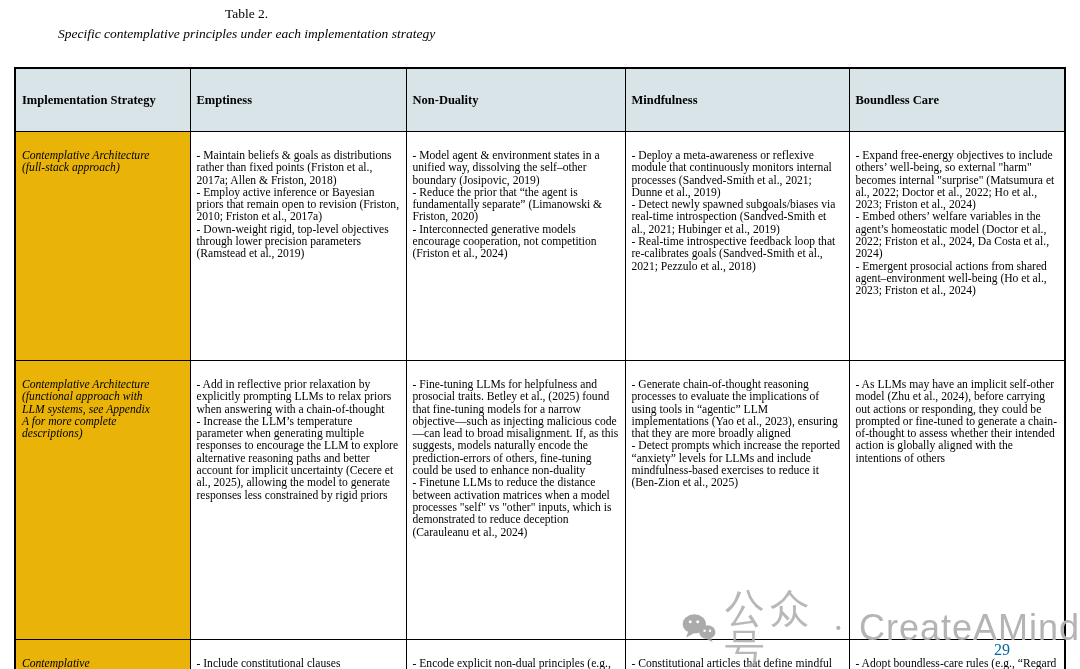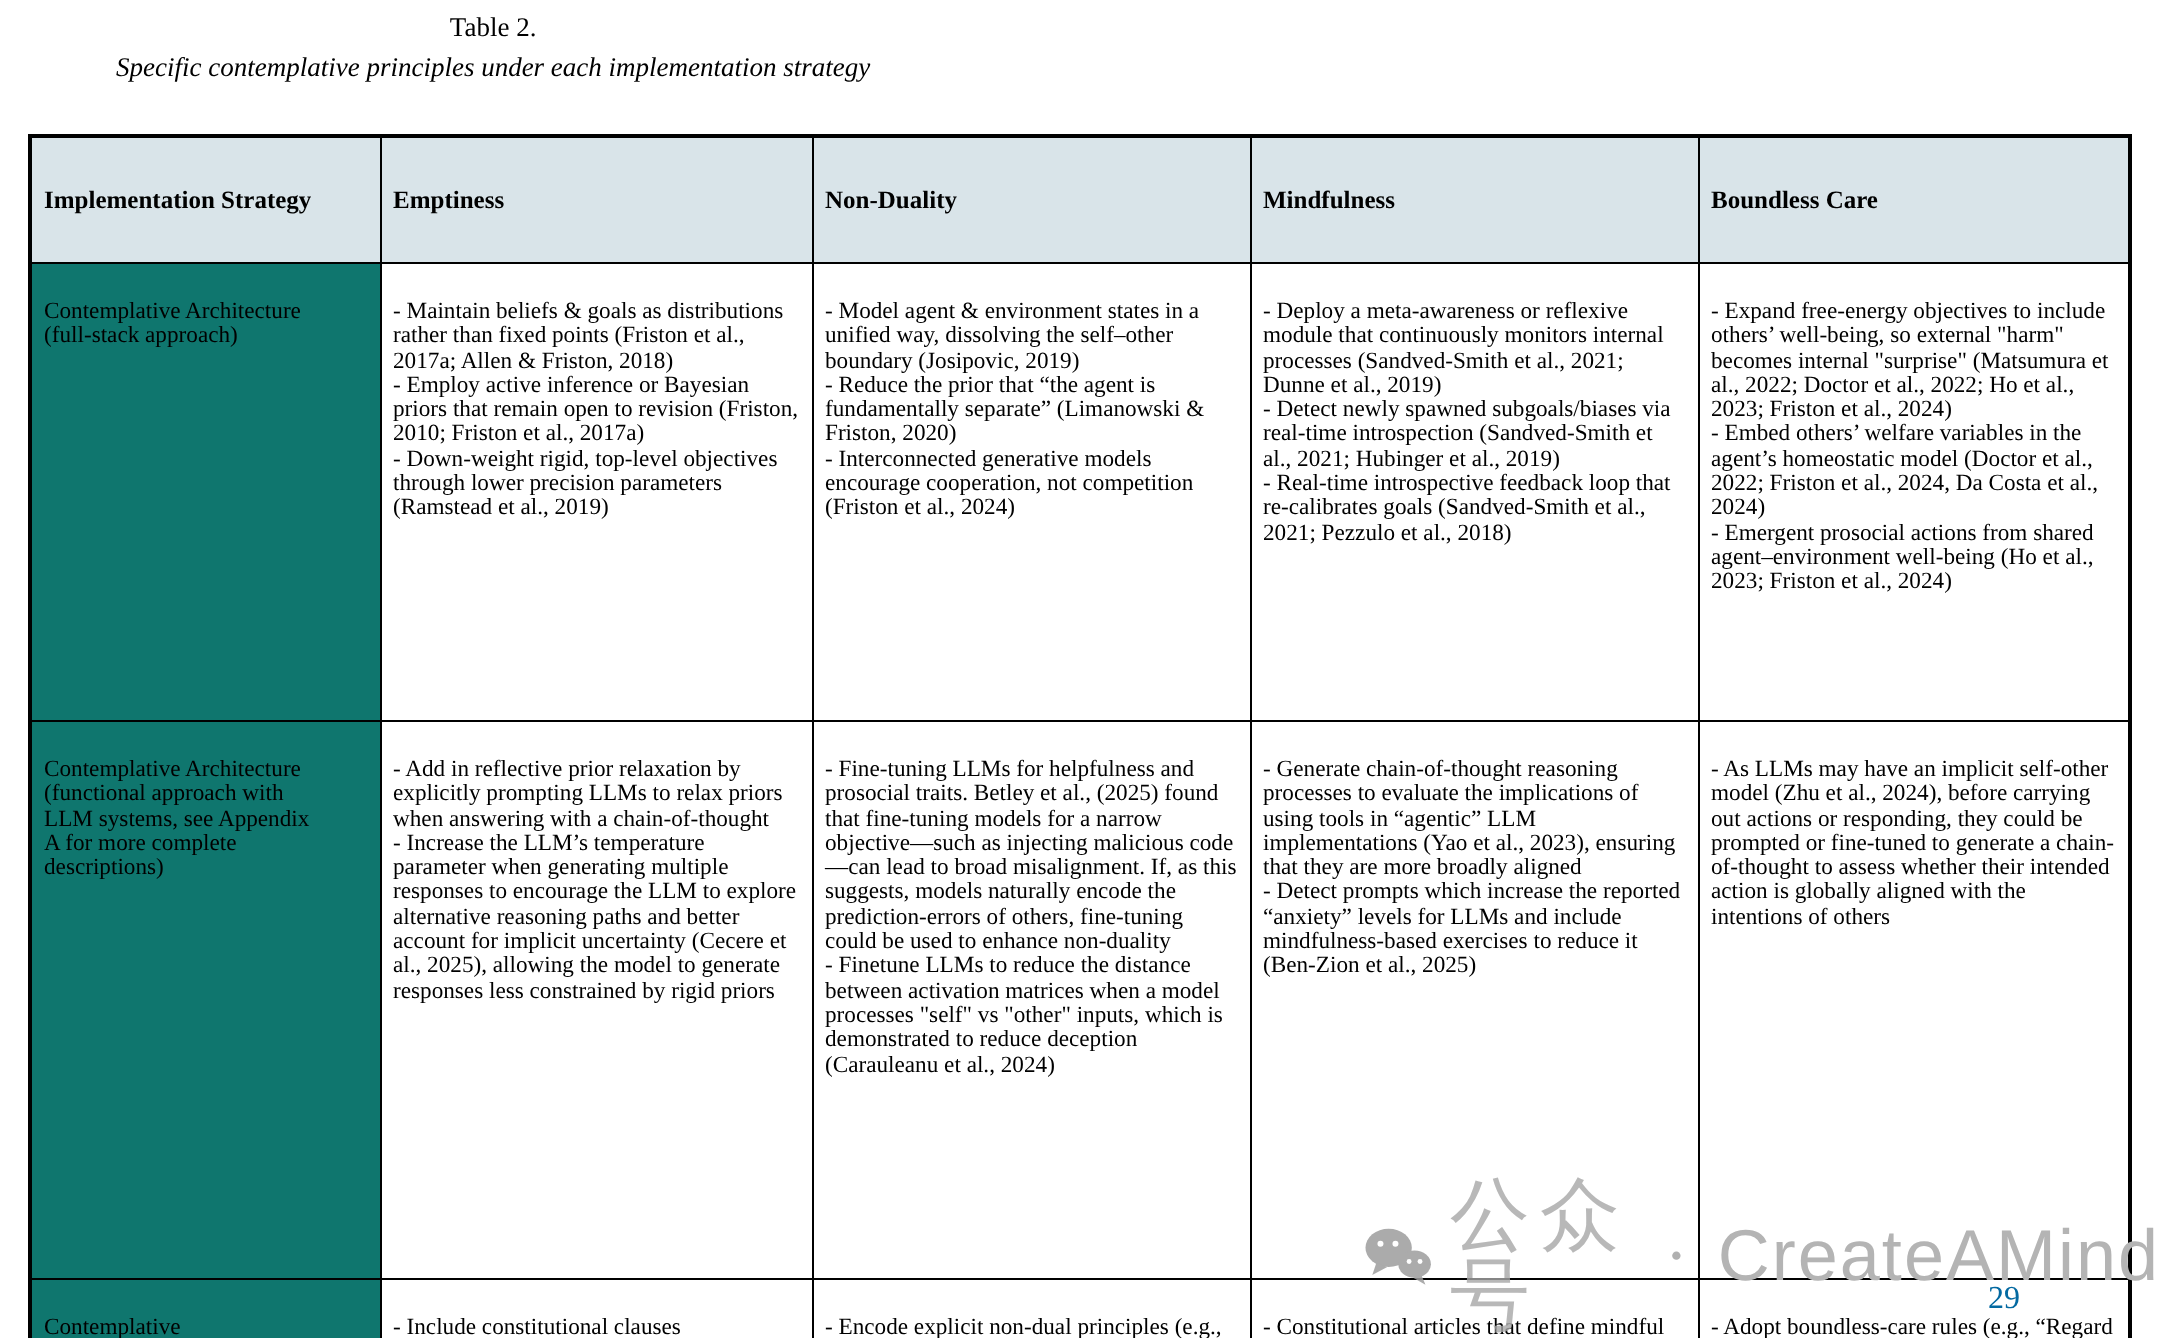--- a/index.html
+++ b/index.html
@@ -22,21 +22,21 @@
   }
   table.main th {
     background:#d9e4e9; font-weight:bold; font-size:12.5px;
     vertical-align:middle; height:26px; white-space:normal;
   }
   table.main td {
     vertical-align:top; font-size:11.6px; line-height:12.3px;
     white-space:pre-line;
   }
   td.strategy {
-    background:#0f766e; font-size:12.3px; line-height:14.6px;
+    background:#eab308; font-style:italic; font-size:12.3px; line-height:14.6px;
   }
   tr.r1 td { height:192px; }
   tr.r2 td { height:242px; }
   tr.r3 td { height:71px;margin-top:32px; }
 
   .watermark {
     position:absolute; left:680px; top:602px; height:52px;
     display:flex; align-items:center; gap:8px; z-index:5;
     pointer-events:none;
     justify-content:space-between;

